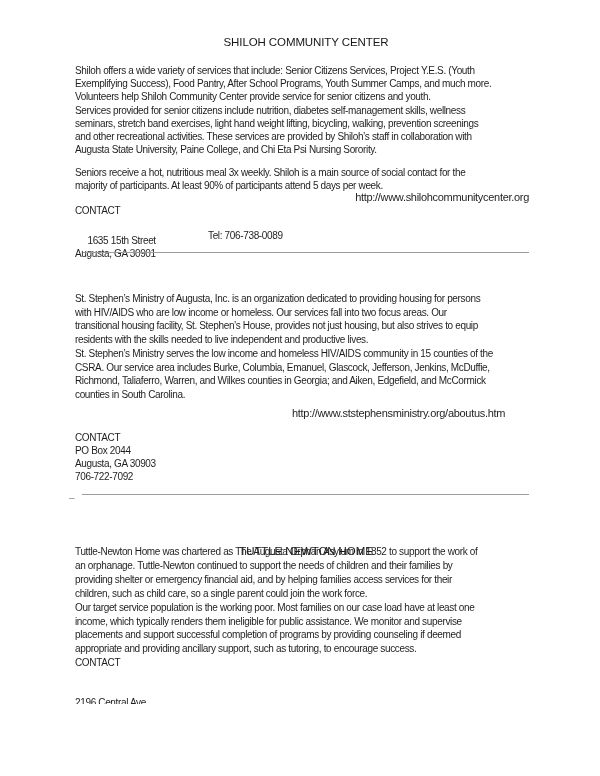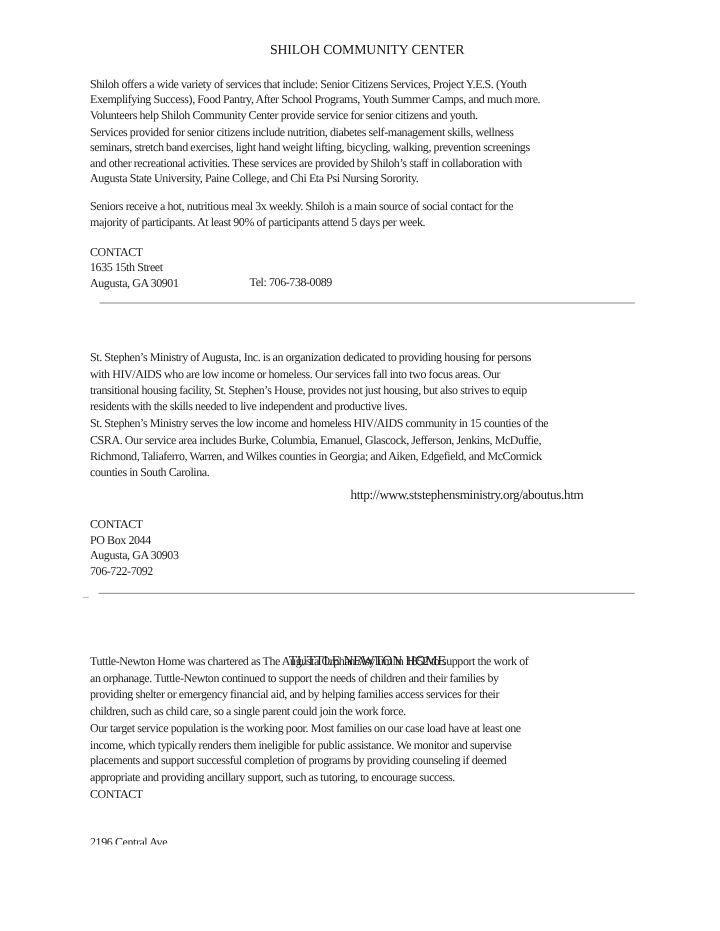--- a/index.html
+++ b/index.html
@@ -1,18 +1,18 @@
 <!DOCTYPE html>
 <html><head>
 <meta charset="utf-8">
 <style>
   html,body { margin:0; padding:0; background:#ffffff; }
   .page {
     position:relative; width:600px; height:704px; background:#ffffff;
-    font-family:Liberation Serif, serif;
+    font-family:Liberation Sans, sans-serif;
     color:#1e1e1e; overflow:hidden;
   }
   .abs { position:absolute; }
   .lines { white-space:pre; font-size:10px; letter-spacing:-0.35px; }
   .title {
     left:75px; width:462px; text-align:center; white-space:pre;
     font-size:11.5px; letter-spacing:-0.1px; color:#171717;
   }
   .url { font-size:11px; letter-spacing:-0.3px; white-space:pre; }
   .hr { height:0; border-top:1.5px solid #9c9c9c; }
@@ -30,24 +30,25 @@
 Exemplifying Success), Food Pantry, After School Programs, Youth Summer Camps, and much more.
 Volunteers help Shiloh Community Center provide service for senior citizens and youth.
 Services provided for senior citizens include nutrition, diabetes self-management skills, wellness
 seminars, stretch band exercises, light hand weight lifting, bicycling, walking, prevention screenings
 and other recreational activities. These services are provided by Shiloh’s staff in collaboration with
 Augusta State University, Paine College, and Chi Eta Psi Nursing Sorority.</div>
 
   <div class="abs lines" style="left:75px; top:166px; line-height:13px;">Seniors receive a hot, nutritious meal 3x weekly. Shiloh is a main source of social contact for the
 majority of participants. At least 90% of participants attend 5 days per week.</div>
 
+  <div class="abs url" style="right:71px; top:191px;">http://www.shilohcommunitycenter.org</div>
 
   <div class="abs lines" style="left:75px; top:205px;">CONTACT</div>
 
-  <div class="abs lines" style="left:75px; top:217px; line-height:13px;">1635 15th Street
+  <div class="abs lines" style="left:75px; top:234px; line-height:13px;text-align:right;">1635 15th Street
 Augusta, GA 30901</div>
 
   <div class="abs lines" style="left:208px; top:230px;">Tel: 706-738-0089</div>
 
   <div class="abs hr" style="left:83px; top:252px; width:446px;"></div>
 
 
   <div class="abs lines" style="left:75px; top:292px; line-height:13.7px;">St. Stephen’s Ministry of Augusta, Inc. is an organization dedicated to providing housing for persons
 with HIV/AIDS who are low income or homeless. Our services fall into two focus areas. Our
 transitional housing facility, St. Stephen’s House, provides not just housing, but also strives to equip

